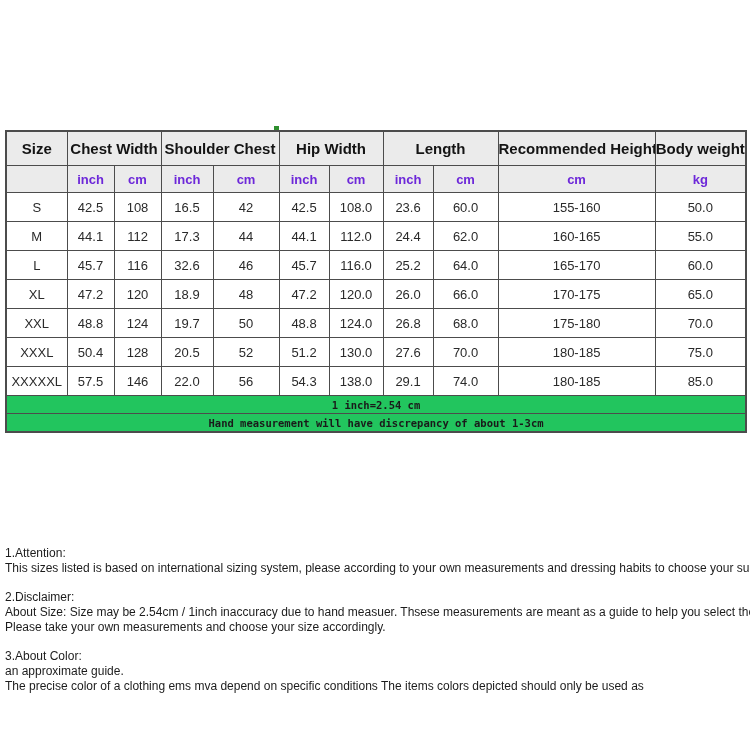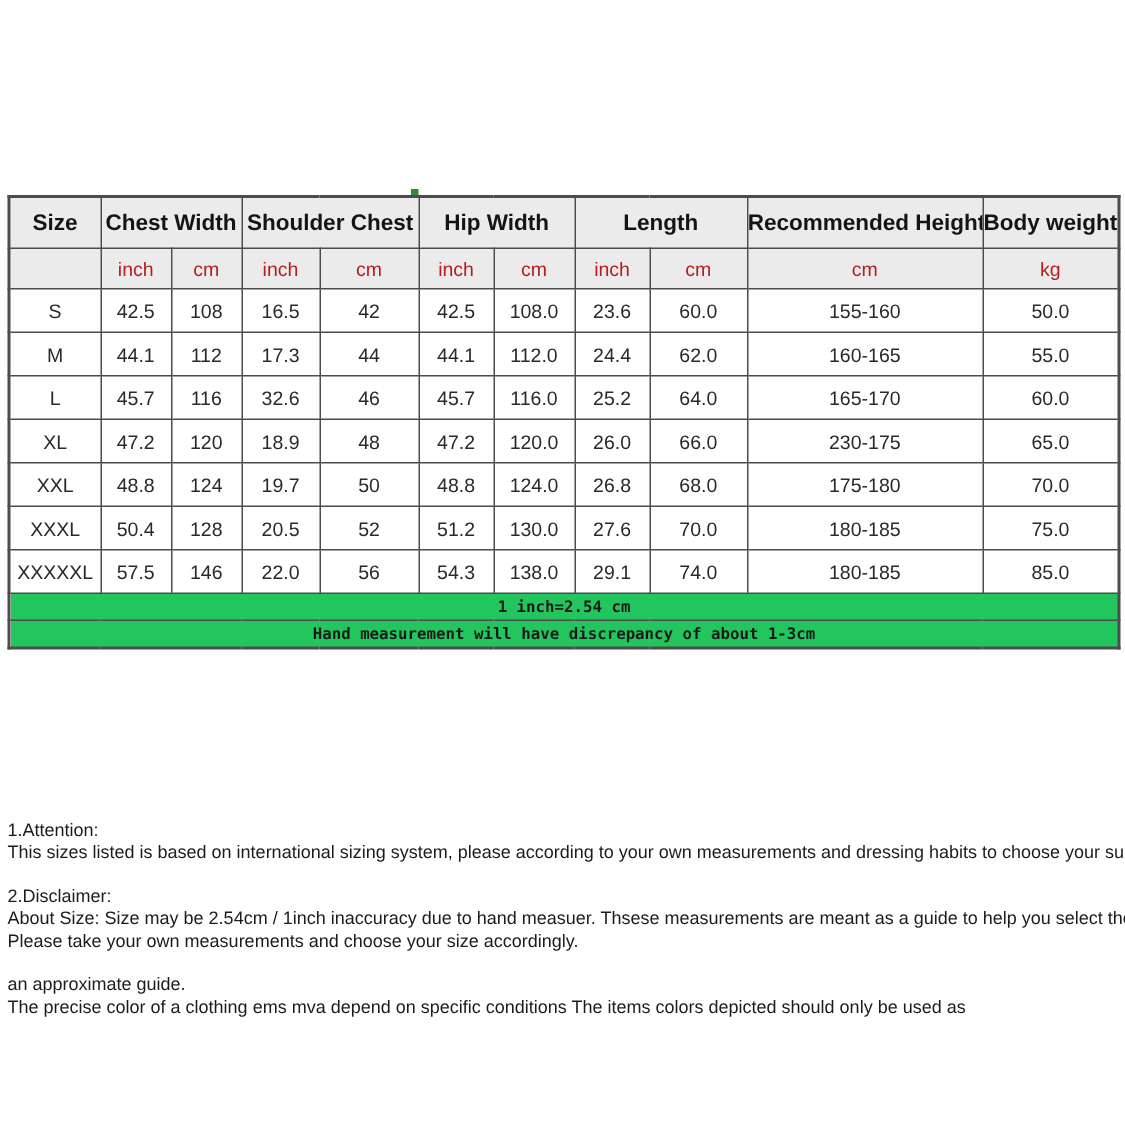--- a/index.html
+++ b/index.html
@@ -13,21 +13,21 @@
   }
   table.size-chart th,table.size-chart td{
     border:1px solid #4c4c4c;text-align:center;vertical-align:middle;
     padding:0;overflow:hidden;white-space:nowrap;
   }
   table.size-chart{border:2px solid #4c4c4c;}
   tr.group-row th{
     height:33px;background:#ebebeb;font-size:15px;font-weight:bold;color:#141414;
   }
   tr.unit-row th{
-    height:26px;background:#ebebeb;font-size:13px;font-weight:normal;color:#b91c1c;
+    height:26px;background:#ebebeb;font-size:13px;font-weight:bold;color:#6d28d9;
   }
   tbody td{height:28px;font-size:13px;background:#ffffff;color:#2a2a2a;}
   tfoot td{
     height:17px;background:#22c55e;
     font-family:"DejaVu Sans Mono",monospace;font-size:10.5px;font-weight:bold;color:#1a1a1a;
   }
   .green-artifact{
     position:absolute;left:274px;top:126px;width:5px;height:4px;background:#2f8f2f;
   }
   .notes{
@@ -122,21 +122,21 @@
         <tr>
           <td>XL</td>
           <td>47.2</td>
           <td>120</td>
           <td>18.9</td>
           <td>48</td>
           <td>47.2</td>
           <td>120.0</td>
           <td>26.0</td>
           <td>66.0</td>
-          <td>230-175</td>
+          <td>170-175</td>
           <td>65.0</td>
         </tr>
         <tr>
           <td>XXL</td>
           <td>48.8</td>
           <td>124</td>
           <td>19.7</td>
           <td>50</td>
           <td>48.8</td>
           <td>124.0</td>
@@ -189,16 +189,17 @@
   <div class="note">
     <div>1.Attention:</div>
     <div>This sizes listed is based on international sizing system, please according to your own measurements and dressing habits to choose your suitable size.</div>
   </div>
   <div class="note">
     <div>2.Disclaimer:</div>
     <div>About Size: Size may be 2.54cm / 1inch inaccuracy due to hand measuer. Thsese measurements are meant as a guide to help you select the correct size.</div>
     <div>Please take your own measurements and choose your size accordingly.</div>
   </div>
   <div class="note">
+    <div>3.About Color:</div>
     <div>an approximate guide.</div>
     <div>The precise color of a clothing ems mva depend on specific conditions The items colors depicted should only be used as</div>
   </div>
 </div>
 
 </body></html>

